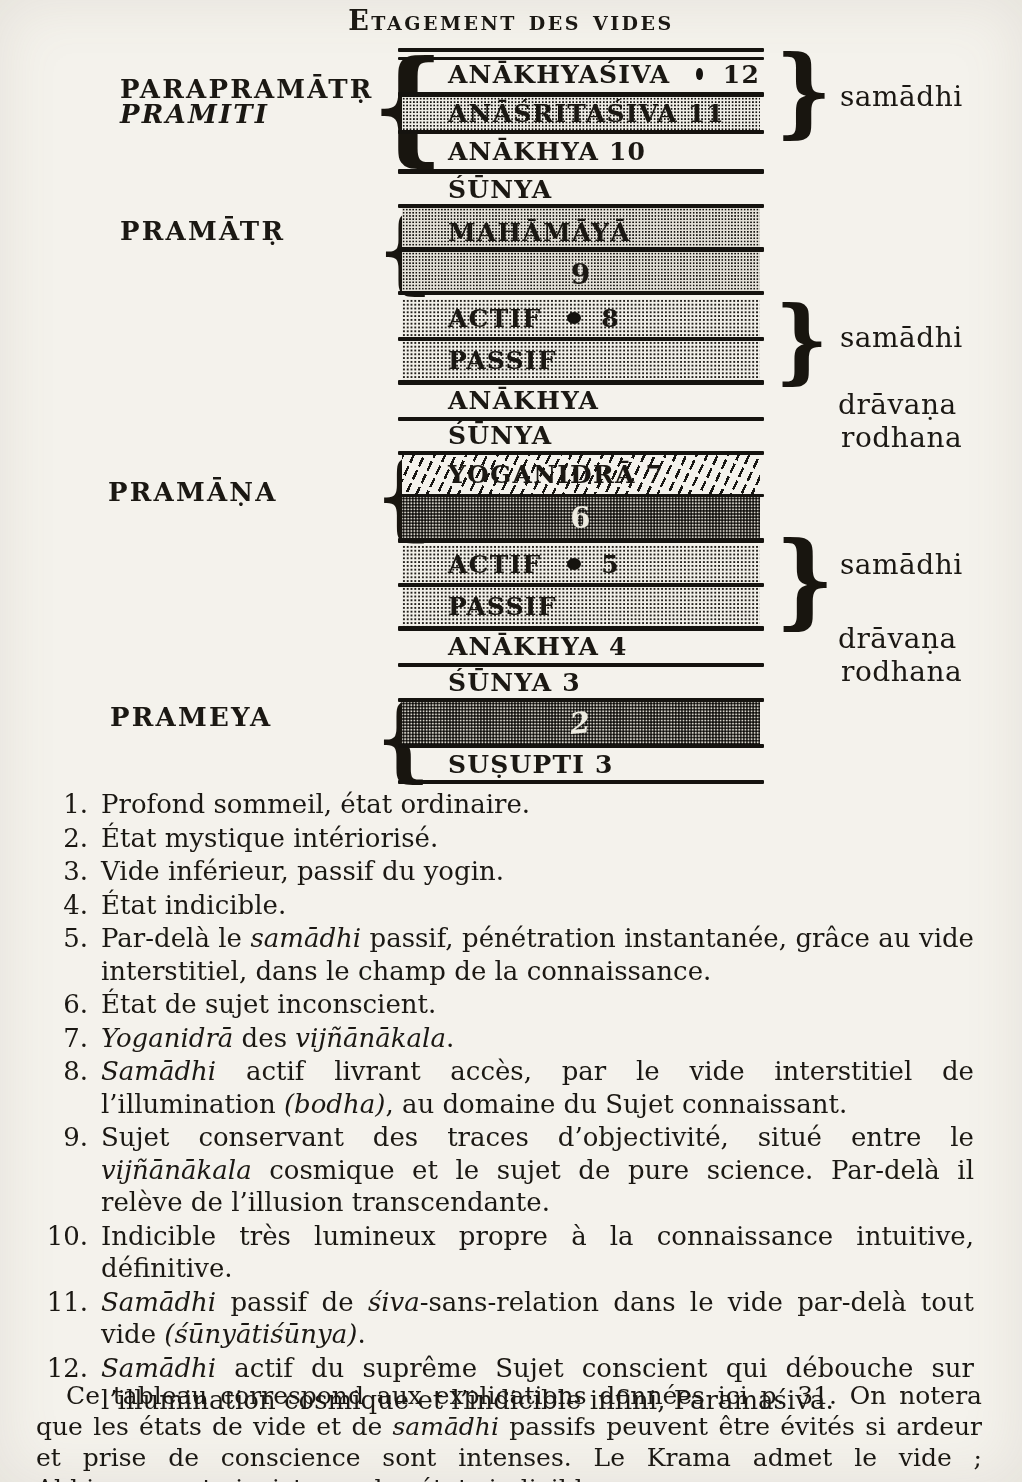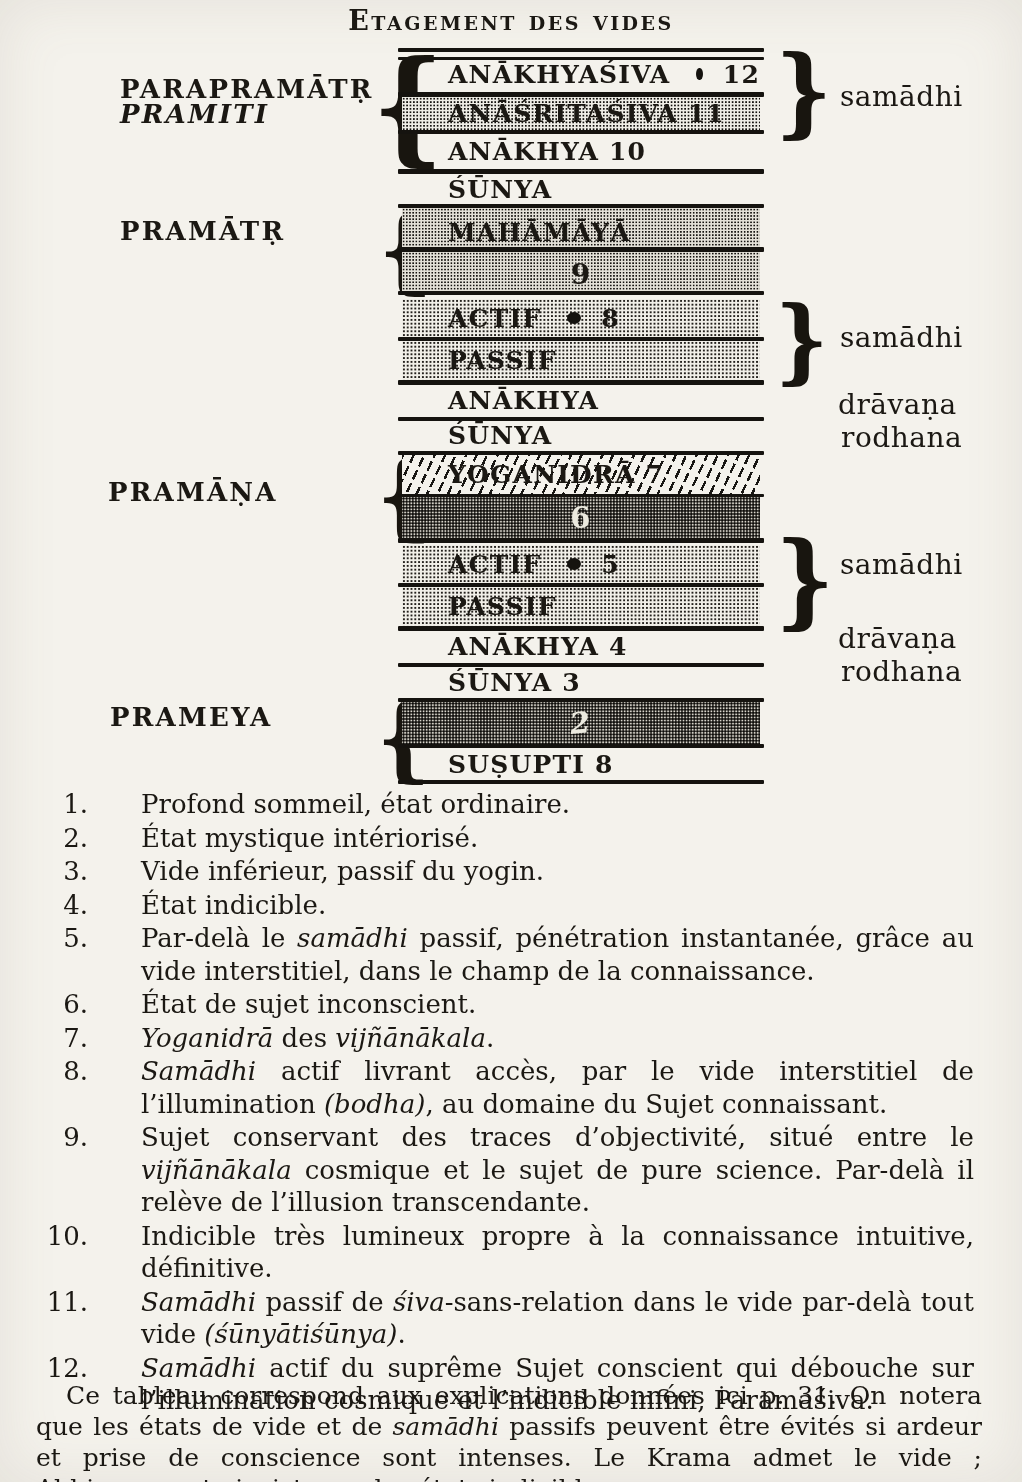--- a/index.html
+++ b/index.html
@@ -42,21 +42,21 @@
   .num-dark{font-size:29px;color:#eceadf;text-shadow:0 0 3px rgba(0,0,0,.55);}
   .num-dark.slant{font-style:italic;transform:rotate(-6deg);}
   .num-nine{font-size:28px;text-shadow:0 0 5px rgba(244,242,236,.9);}
   .side-label{position:absolute;font-weight:700;font-size:26px;letter-spacing:2.2px;white-space:nowrap;}
   .right-label{position:absolute;font-size:28px;letter-spacing:.5px;white-space:nowrap;}
   .brace{position:absolute;font-weight:700;color:#18150f;transform:scaleX(.9);}
   
   .list{position:absolute;top:788px;left:40px;right:48px;font-size:26px;line-height:32.5px;}
   .li{display:flex;margin-bottom:1px;}
   .li .num{width:48px;flex:0 0 48px;text-align:right;margin-right:13px;}
-  .li .txt{flex:1;text-align:justify;margin-left:40px;}
+  .li .txt{flex:1;text-align:justify;}
   .it{font-style:italic;}
   
   .footer{
     position:absolute;top:1380px;left:36px;right:40px;margin:0;
     font-size:25px;line-height:31px;text-align:justify;text-indent:30px;
   }
 </style>
 </head>
 <body>
 
@@ -177,21 +177,21 @@
 
     <div class="row" style="top:666px;height:32px;">
       <span>ŚŪNYA 3</span>
     </div>
 
     <div class="bar tx-dark center-num" style="top:702px;height:42px;">
       <span class="num-dark slant">2</span>
     </div>
 
     <div class="row" style="top:748px;height:32px;">
-      <span>SUṢUPTI 8</span>
+      <span>SUṢUPTI 3</span>
     </div>
 
   </div>
 
   <div class="list">
       <div class="li">
         <span class="num">1.</span>
         <span class="txt"><span>Profond sommeil, état ordinaire.</span></span>
       </div>
       <div class="li">

